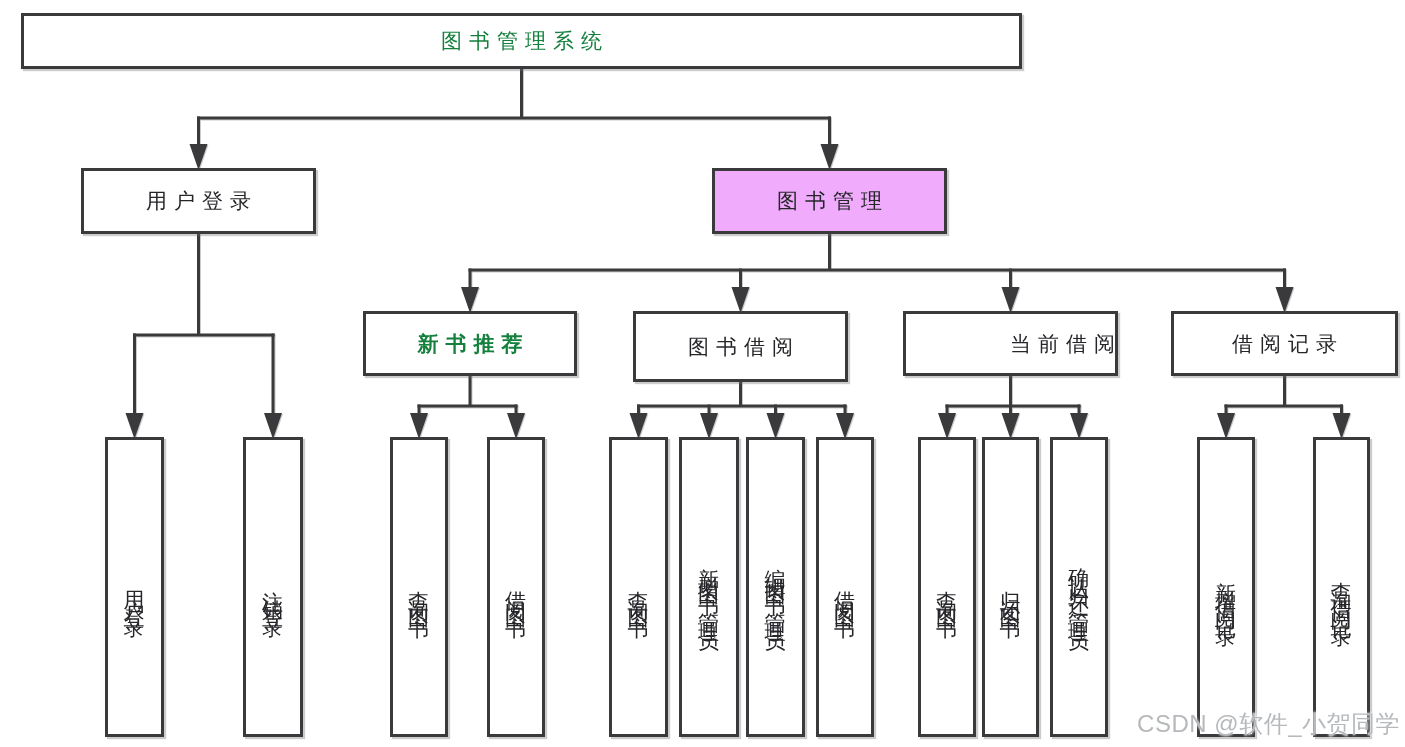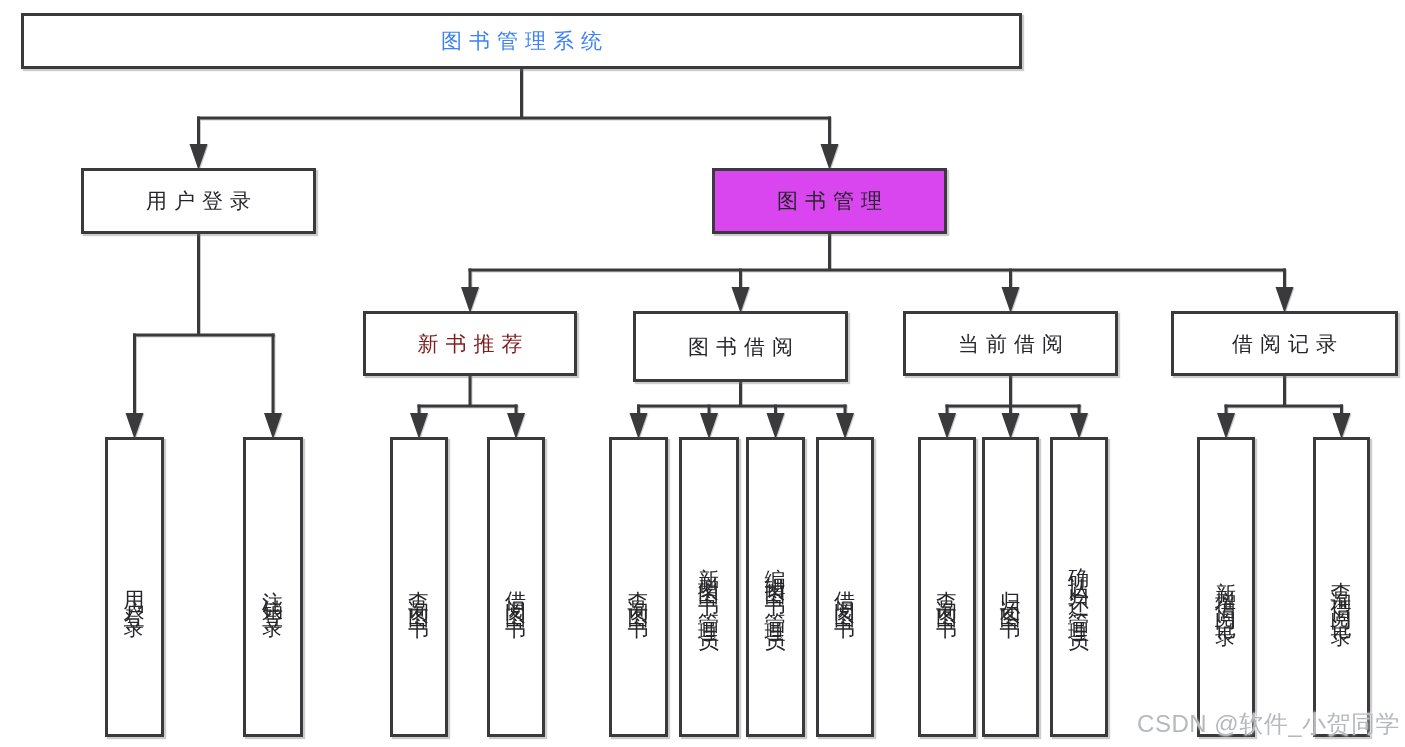--- a/index.html
+++ b/index.html
@@ -84,35 +84,35 @@
       <polygon points="1070,413 1088,413 1079,439" fill="#3a3a3c"></polygon>
       <line x1="1284.5" y1="375" x2="1284.5" y2="406" stroke="#3a3a3c" stroke-width="3"></line>
       <line x1="1224.5" y1="406" x2="1343" y2="406" stroke="#3a3a3c" stroke-width="3"></line>
       <line x1="1226" y1="404.5" x2="1226" y2="419" stroke="#3a3a3c" stroke-width="3"></line>
       <polygon points="1217,413 1235,413 1226,439" fill="#3a3a3c"></polygon>
       <line x1="1341.5" y1="404.5" x2="1341.5" y2="419" stroke="#3a3a3c" stroke-width="3"></line>
       <polygon points="1332.5,413 1350.5,413 1341.5,439" fill="#3a3a3c"></polygon>
     </svg>
   <div id="nodes-layer">
       <div class="node" style="left: 21px; top: 13px; width: 1001px; height: 56px; border-color: rgb(58, 58, 60); background: rgb(255, 255, 255);">
-        <span class="node-label" style="color: #3b82f6;">图书管理系统</span>
+        <span class="node-label" style="color: #15803d;">图书管理系统</span>
       </div>
       <div class="node" style="left: 81px; top: 168px; width: 235px; height: 66px; border-color: rgb(58, 58, 60); background: rgb(255, 255, 255);">
         <span class="node-label" style="color: rgb(38, 38, 42);">用户登录</span>
       </div>
-      <div class="node" style="left: 712px; top: 168px; width: 235px; height: 66px; border-color: rgb(58, 58, 60); background: #d946ef;">
+      <div class="node" style="left: 712px; top: 168px; width: 235px; height: 66px; border-color: rgb(58, 58, 60); background: #f0abfc;">
         <span class="node-label" style="color: rgb(38, 38, 42);">图书管理</span>
       </div>
       <div class="node" style="left: 363px; top: 311px; width: 214px; height: 65px; border-color: rgb(58, 58, 60); background: rgb(255, 255, 255);">
-        <span class="node-label" style="color: #7f1d1d;">新书推荐</span>
+        <span class="node-label" style="color: #15803d; font-weight: bold;">新书推荐</span>
       </div>
       <div class="node" style="left: 633px; top: 311px; width: 215px; height: 71px; border-color: rgb(58, 58, 60); background: rgb(255, 255, 255);">
         <span class="node-label" style="color: rgb(38, 38, 42);">图书借阅</span>
       </div>
-      <div class="node" style="left: 903px; top: 311px; width: 215px; height: 65px; border-color: rgb(58, 58, 60); background: rgb(255, 255, 255);">
+      <div class="node" style="left: 903px; top: 311px; width: 215px; height: 65px; border-color: rgb(58, 58, 60); background: rgb(255, 255, 255); justify-content: flex-end;">
         <span class="node-label" style="color: rgb(38, 38, 42);">当前借阅</span>
       </div>
       <div class="node" style="left: 1171px; top: 311px; width: 227px; height: 65px; border-color: rgb(58, 58, 60); background: rgb(255, 255, 255);">
         <span class="node-label" style="color: rgb(38, 38, 42);">借阅记录</span>
       </div>
       <div class="node vertical" style="left: 105px; top: 437px; width: 59px; height: 300px; border-color: rgb(58, 58, 60); background: rgb(255, 255, 255);">
         <span class="node-label" style="color: rgb(38, 38, 42);">用户登录</span>
       </div>
       <div class="node vertical" style="left: 243px; top: 437px; width: 60px; height: 300px; border-color: rgb(58, 58, 60); background: rgb(255, 255, 255);">
         <span class="node-label" style="color: rgb(38, 38, 42);">注销登录</span>

